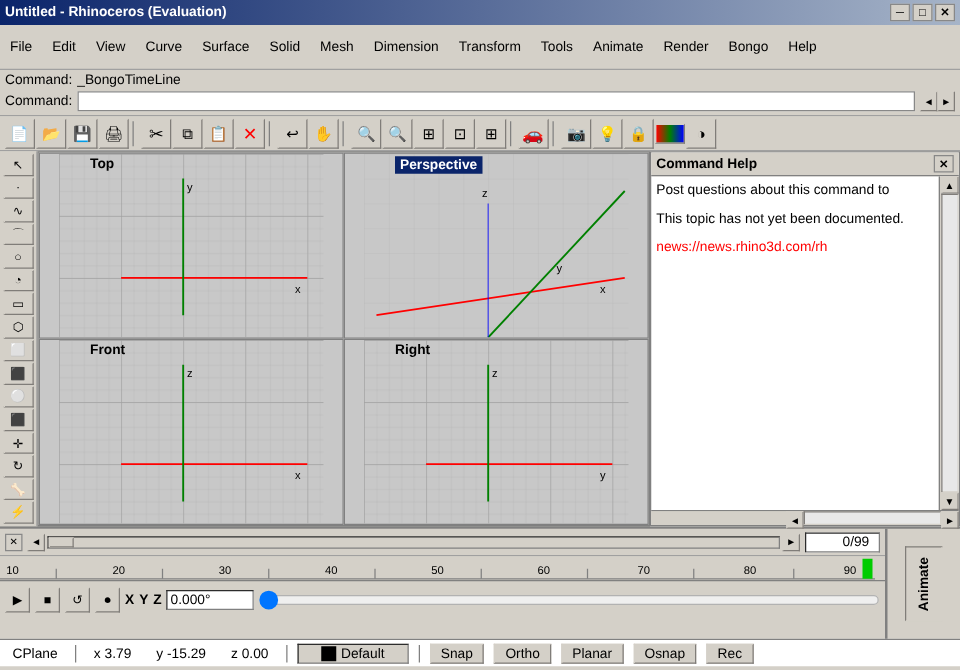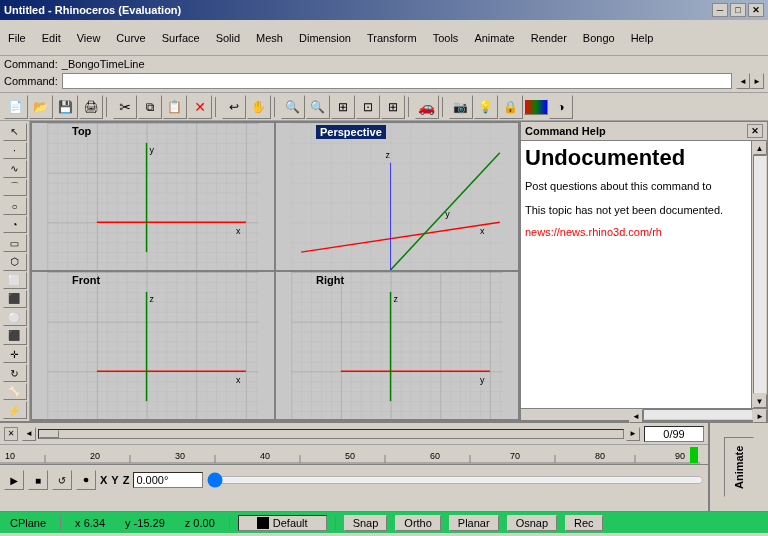--- a/index.html
+++ b/index.html
@@ -230,21 +230,21 @@
       width: 60px;
       display: flex;
       align-items: center;
       justify-content: center;
       border-left: 2px solid #808080;
     }
 
     
     #status-bar {
       height: 22px;
-      background: #22c55e;
+      background: #ffffff;
       border-top: 1px solid #808080;
       display: flex;
       align-items: center;
       padding: 0 4px;
       gap: 8px;
       font-size: 11px;
     }
     .status-item { padding: 1px 6px; }
     .status-sep { width: 1px; height: 14px; background: #808080; }
     .status-btn {
@@ -278,21 +278,21 @@
       border: 1px outset #d4d0c8; cursor: pointer;
       display: flex; align-items: center; justify-content: center;
       font-size: 8px;
     }
     .scroll-track {
       flex: 1; width: 14px; background: #e8e8e8; border: 1px inset #d4d0c8;
     }
 
     #timeline-frame-input {
       width: 60px; height: 16px; border: 1px inset #808080;
-      background: white; font-size: 11px; text-align: center;
+      background: white; font-size: 11px;  padding-left: 29px;
     }
     .xyz-label {
       font-weight: bold; font-size: 11px; cursor: pointer;
     }
     #position-input {
       width: 70px; height: 16px; border: 1px inset #808080;
       background: white; font-size: 11px; padding: 0 2px;
     }
   </style>
 </head>
@@ -478,21 +478,20 @@
     </div>
   </div>
 
   <div id="cmd-help">
     <div id="cmd-help-title">
       <span>Command Help</span>
       <div class="title-btn">✕</div>
     </div>
     <div style="display:flex; flex:1; overflow:hidden;">
       <div id="cmd-help-content">
-        <div class="undocumented-title">Undocumented</div>
         <div class="undoc-text">Post questions about this command to</div>
         <div class="undoc-text">This topic has not yet been documented.</div>
         <div class="undoc-link">news://news.rhino3d.com/rh</div>
       </div>
       <div id="cmd-help-scrollbar">
         <div class="scroll-arrow">▲</div>
         <div class="scroll-track"></div>
         <div class="scroll-arrow">▼</div>
       </div>
     </div>
@@ -561,21 +560,21 @@
     </div>
     <div id="animate-panel">
       <button class="animate-btn">Animate</button>
     </div>
   </div>
 </div>
 
 <div id="status-bar">
   <span class="status-item">CPlane</span>
   <div class="status-sep"></div>
-  <span class="status-item">x 6.34</span>
+  <span class="status-item">x 3.79</span>
   <span class="status-item">y -15.29</span>
   <span class="status-item">z 0.00</span>
   <div class="status-sep"></div>
   <div class="status-badge">
     <span class="layer-color"></span>
     <span>Default</span>
   </div>
   <div class="status-sep"></div>
   <button class="status-btn">Snap</button>
   <button class="status-btn">Ortho</button>

